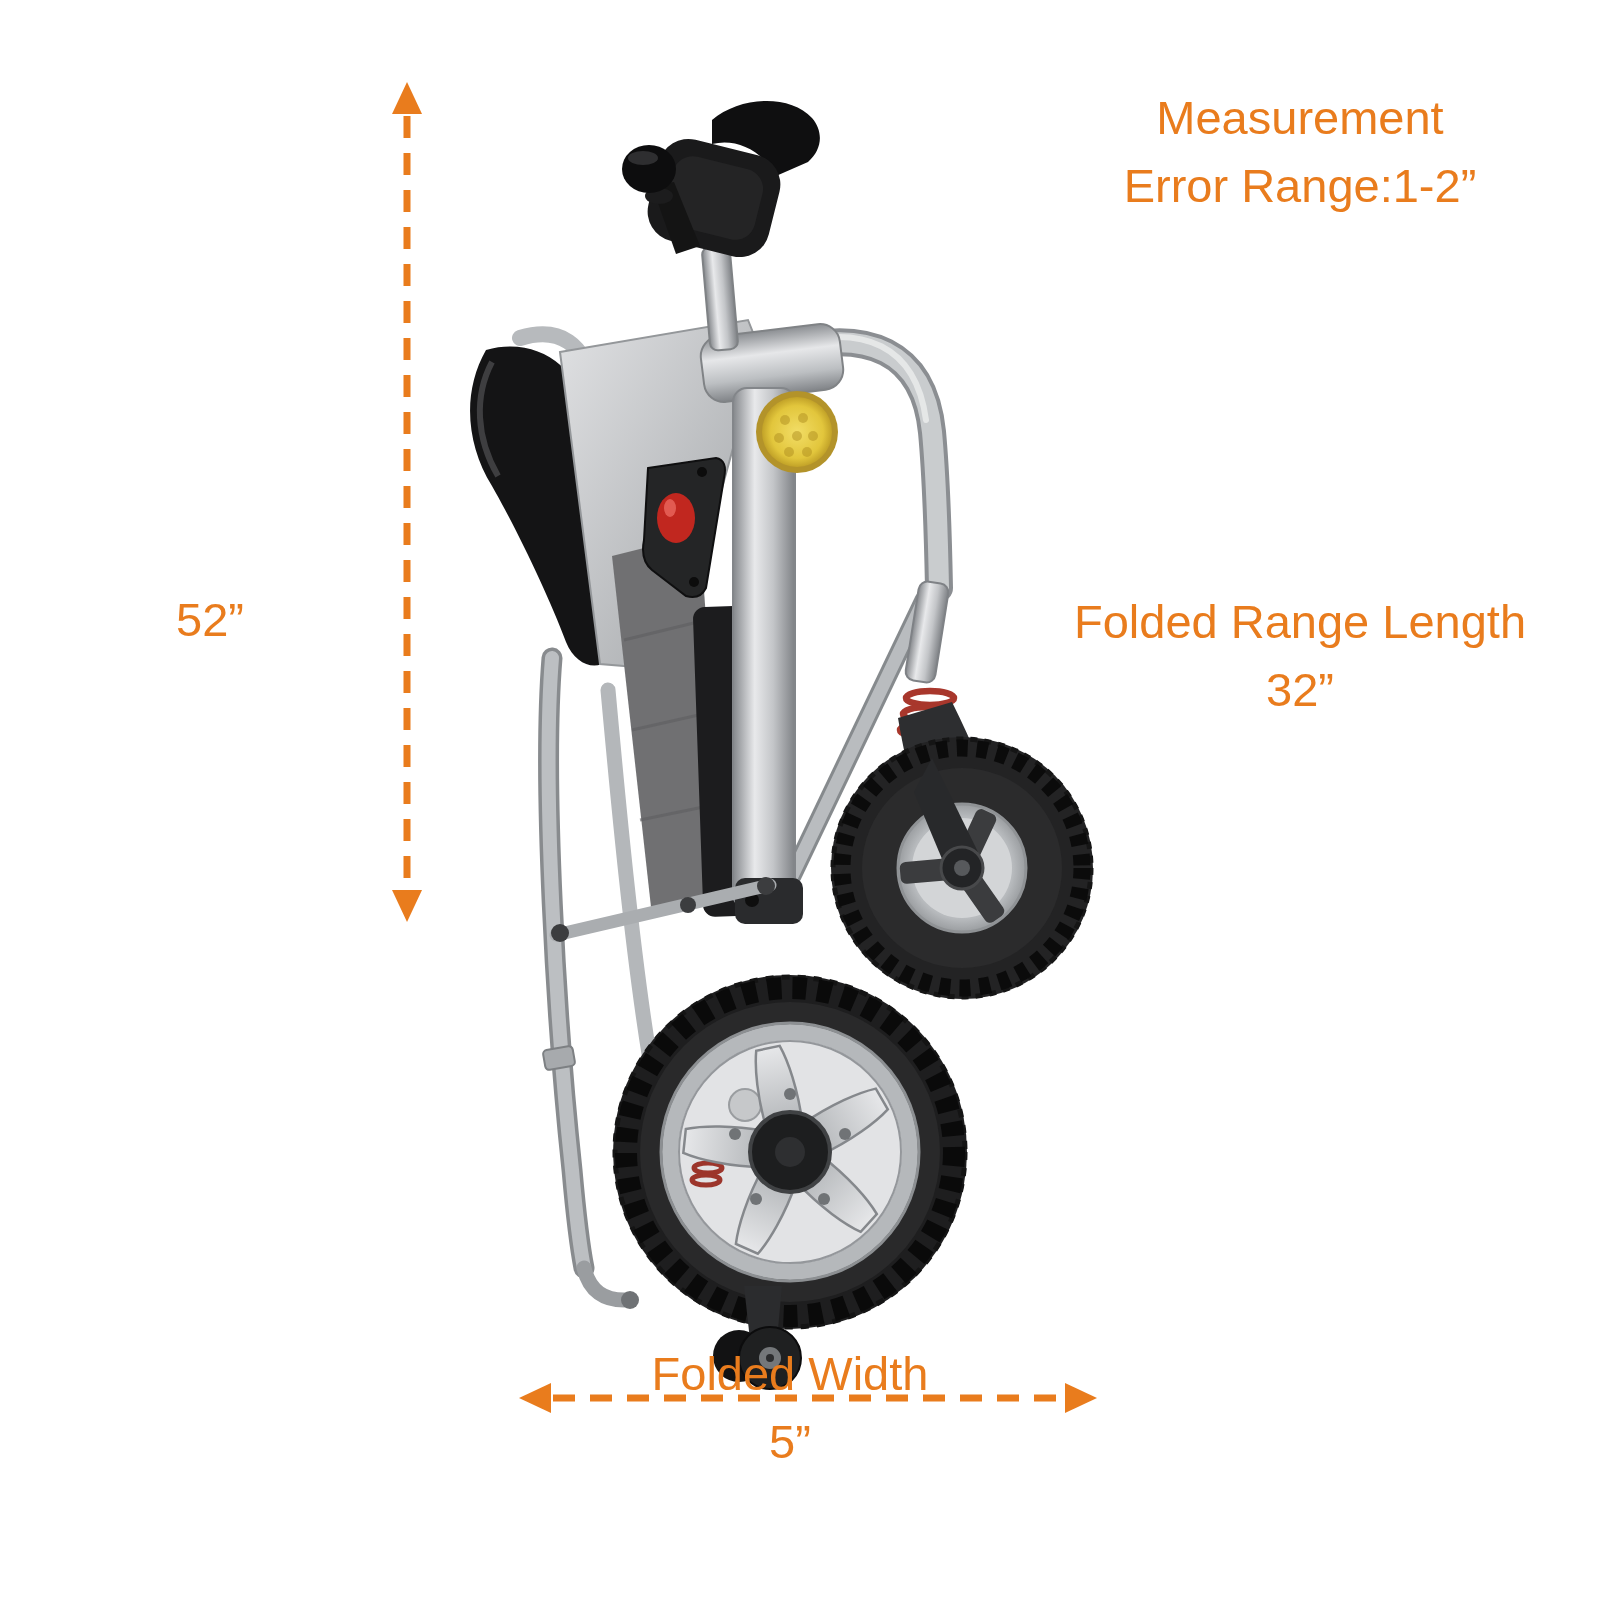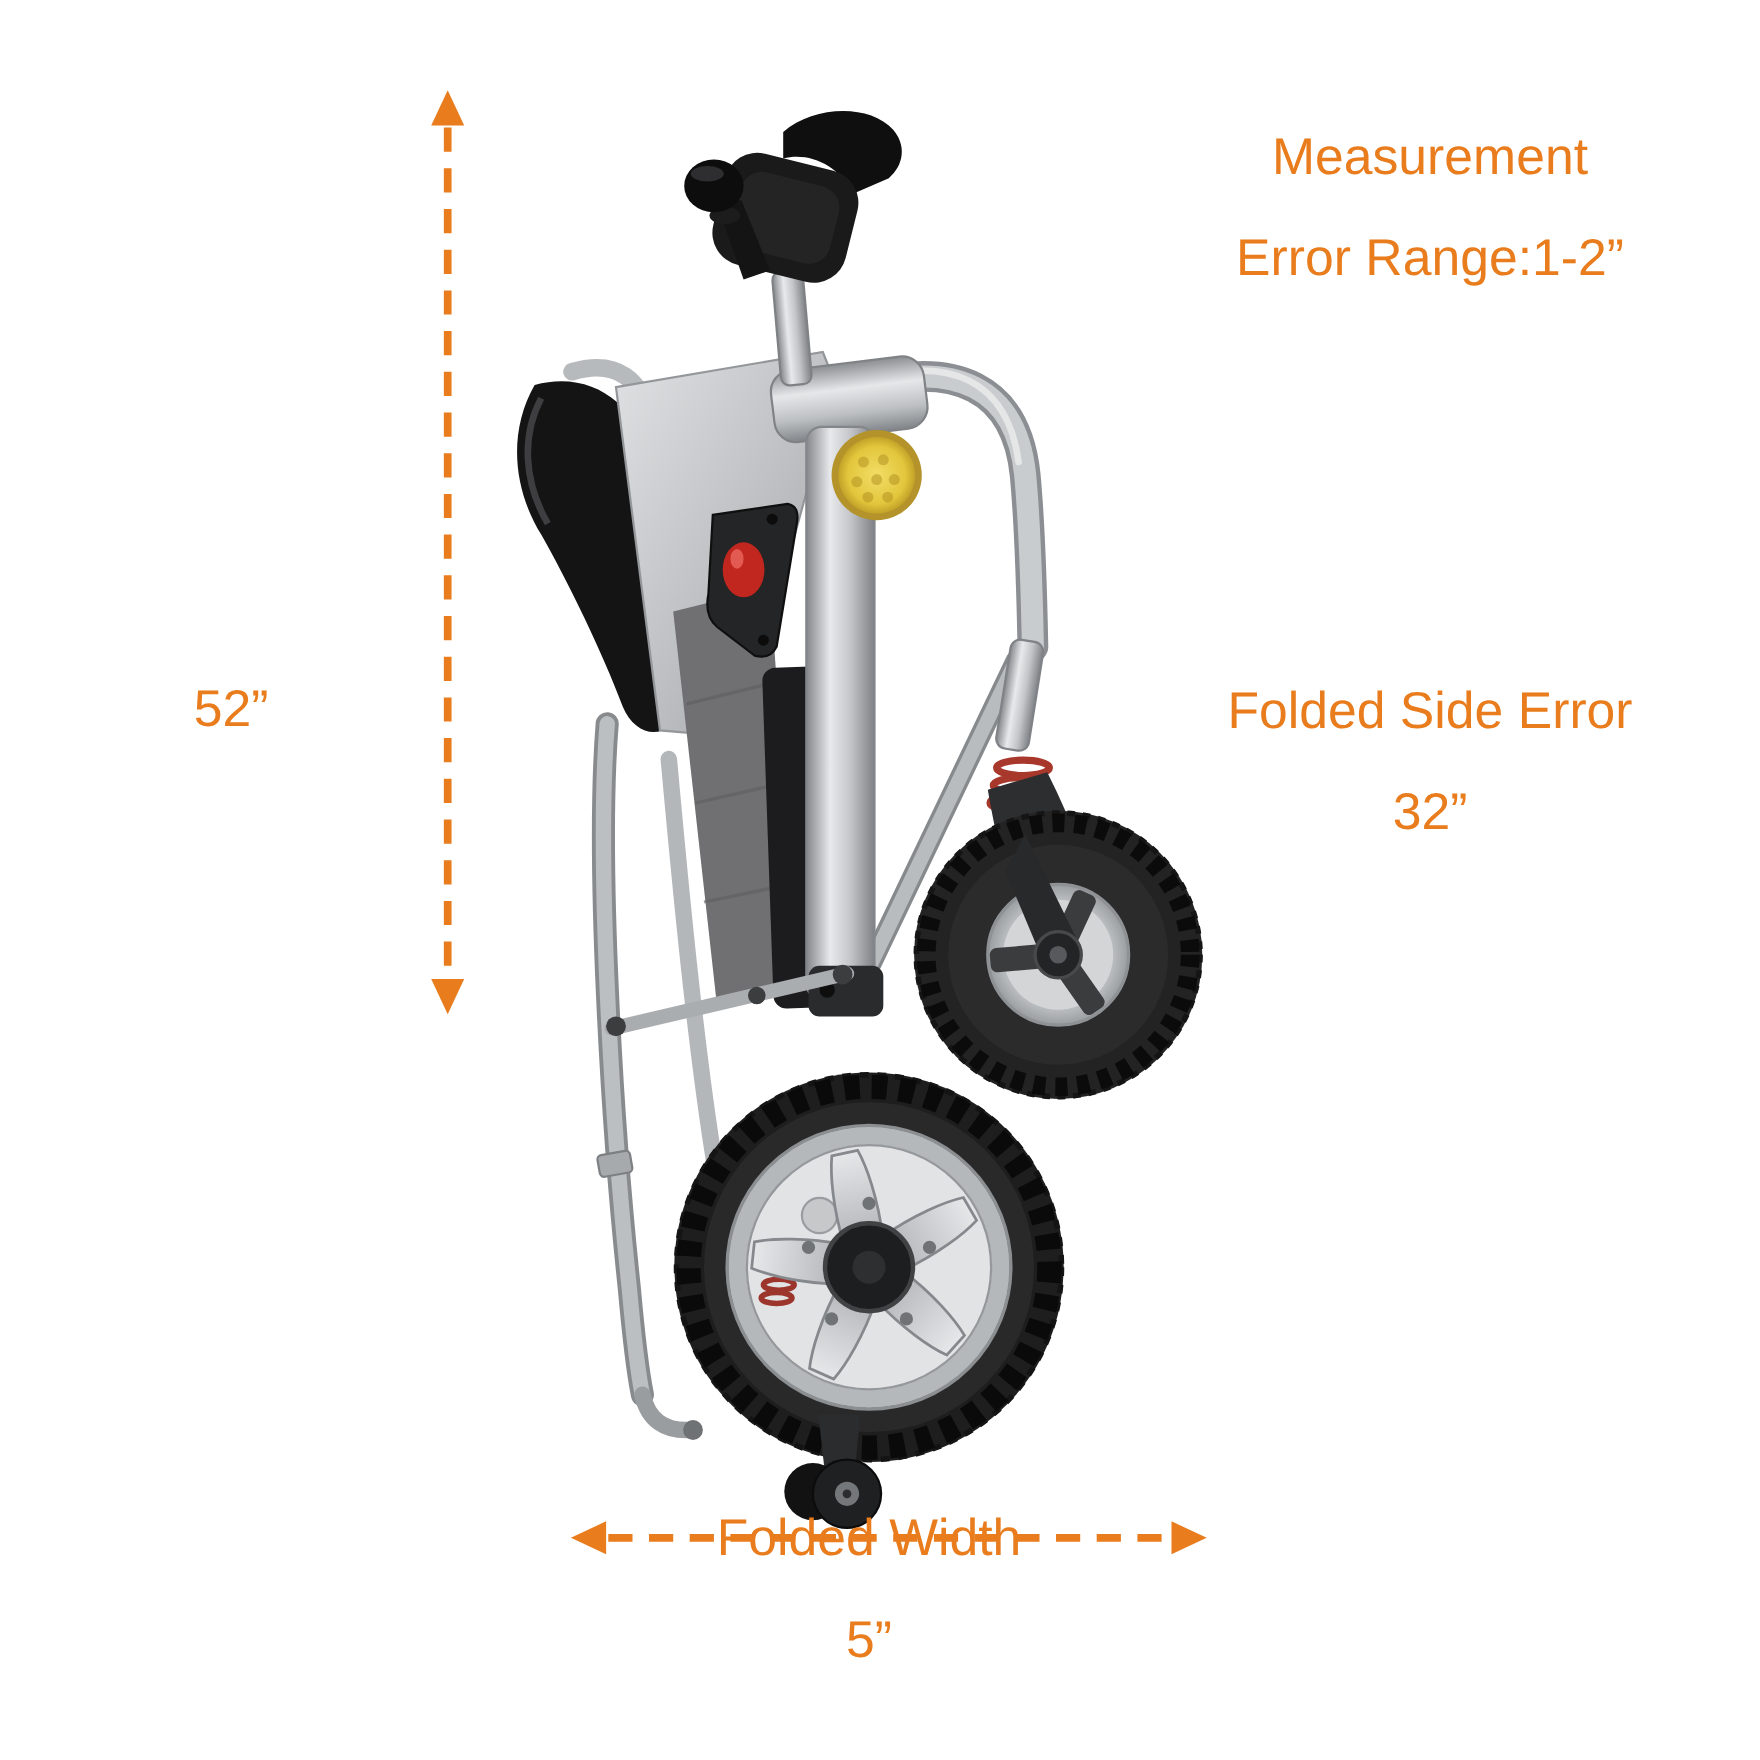--- a/index.html
+++ b/index.html
@@ -18,21 +18,21 @@
     width: 1600px; height: 1600px;
   }
   .note {
     position: absolute;
     color: var(--accent);
     font-size: 47px;
     line-height: 68px;
     text-align: center;
     white-space: nowrap;
   }
-  .note div { white-space: nowrap; margin-top: 24px; }
+  .note div { white-space: nowrap; }
   .measurement-note { left: 1040px; top: 84px;  width: 520px; }
   .folded-height    { left: 10px;   top: 586px; width: 400px; }
   .folded-side      { left: 1030px; top: 588px; width: 540px; }
   .folded-width     { left: 560px;  top: 1340px; width: 460px; }
 </style>
 </head>
 <body style="background: rgb(255, 255, 255);">
 
 <div class="canvas">
 
@@ -229,21 +229,21 @@
   <div class="note measurement-note">
     <div>Measurement</div>
     <div>Error Range:1-2”</div>
   </div>
 
   <div class="note folded-height">
     <div>52”</div>
   </div>
 
   <div class="note folded-side">
-    <div>Folded Side Error</div>
+    <div>Folded Range Length</div>
     <div>32”</div>
   </div>
 
   <div class="note folded-width">
     <div>Folded Width</div>
     <div>5”</div>
   </div>
 
 </div>
 

